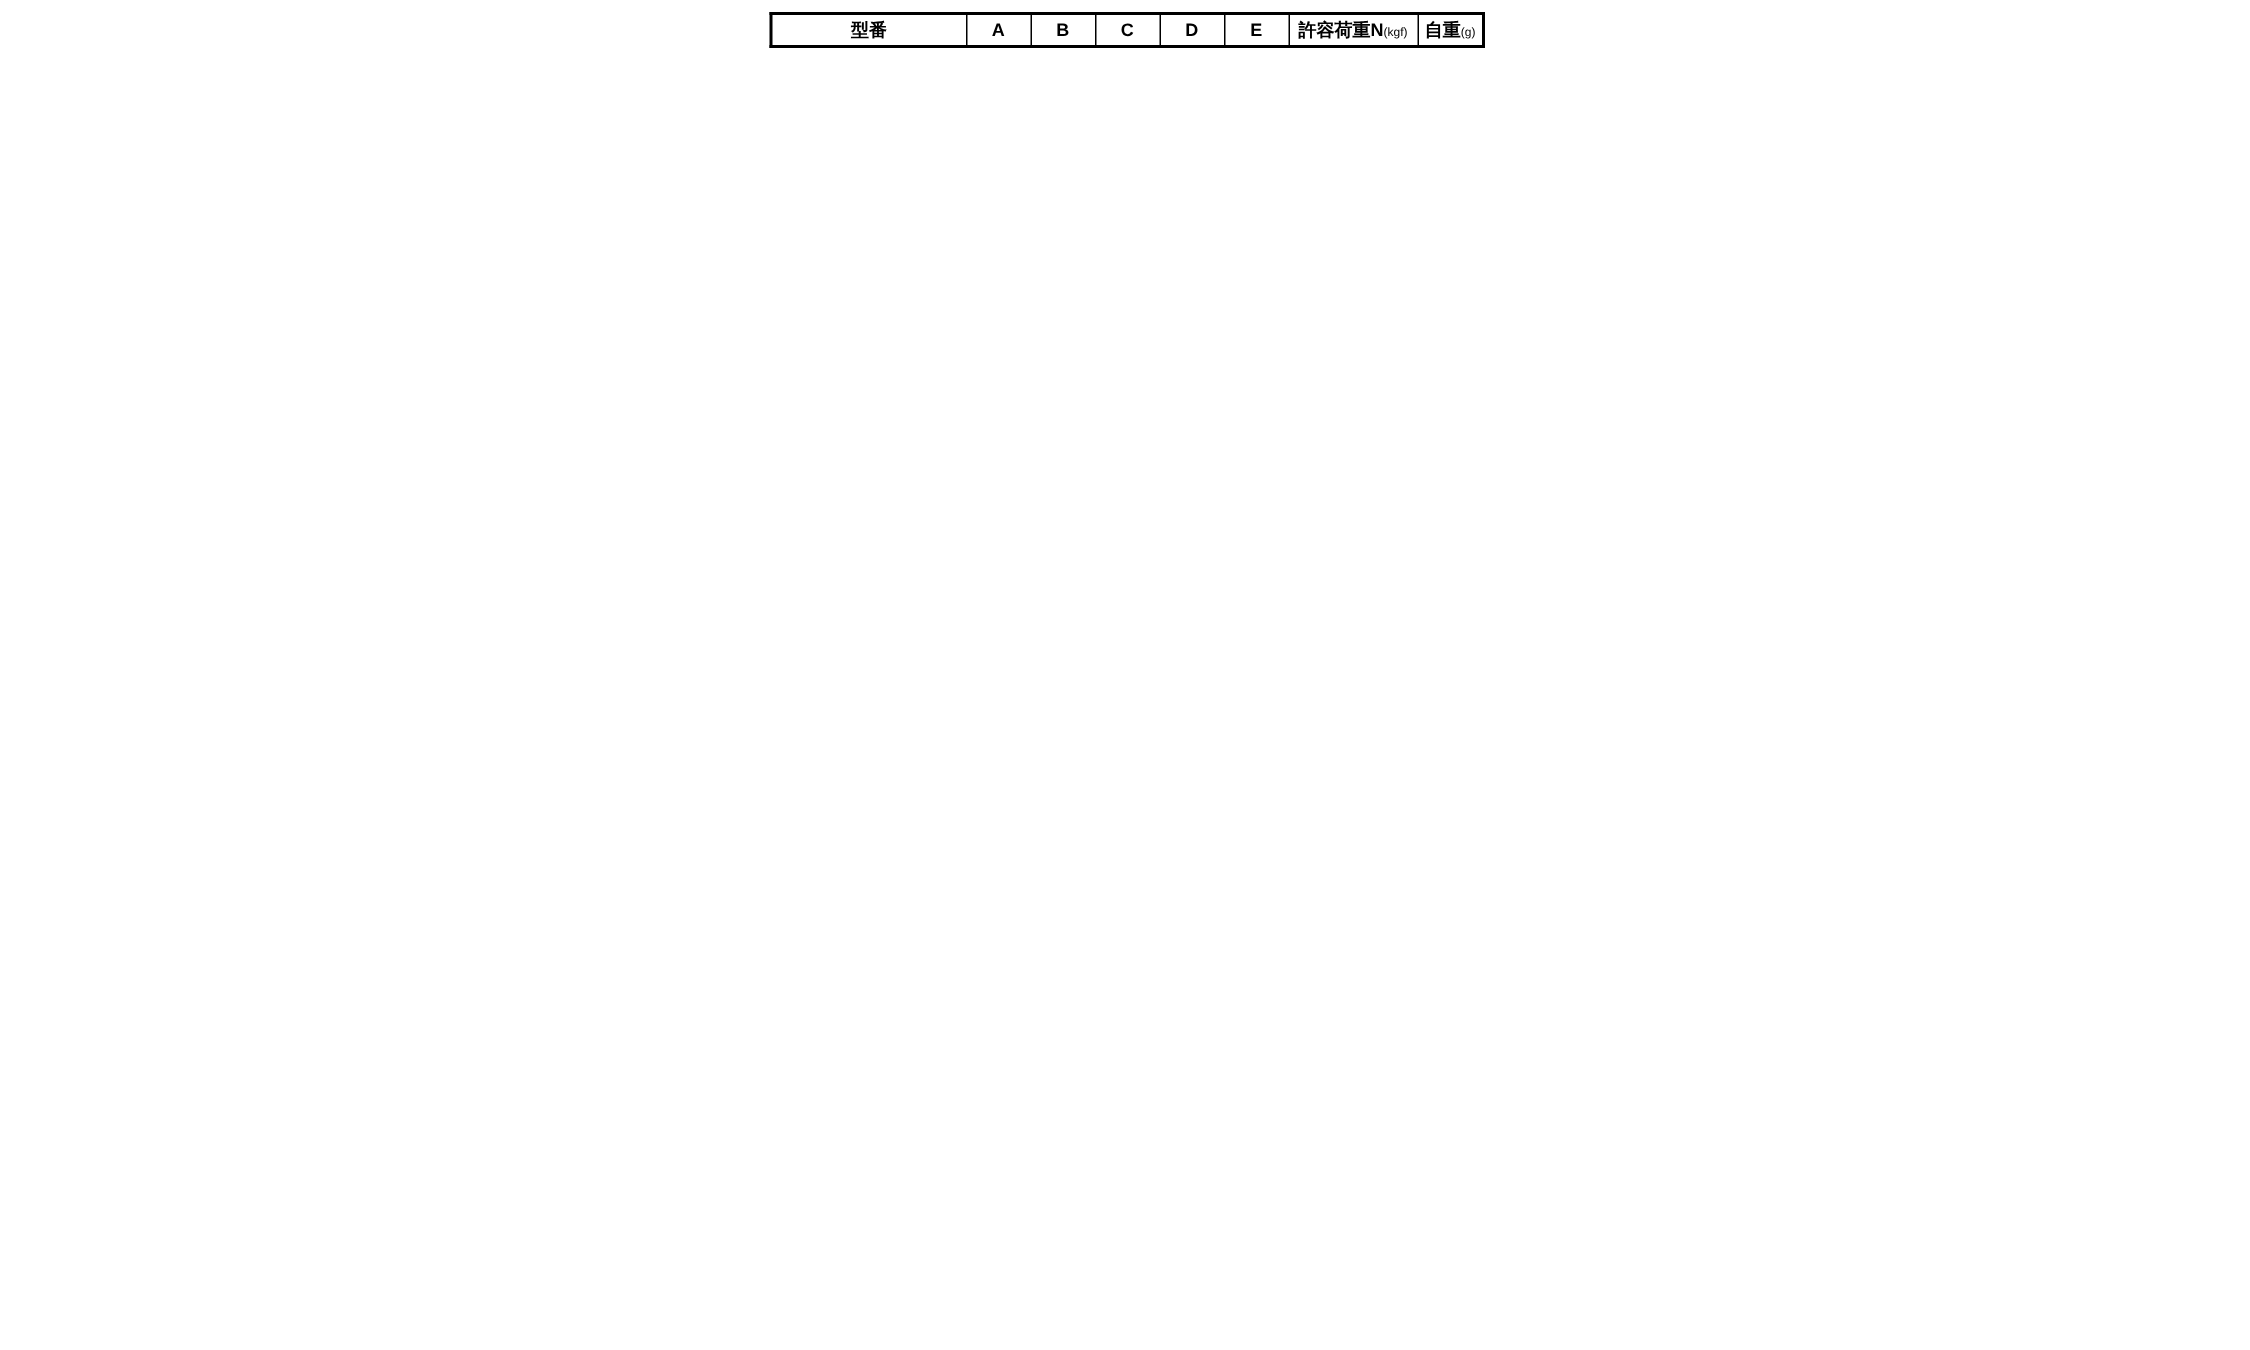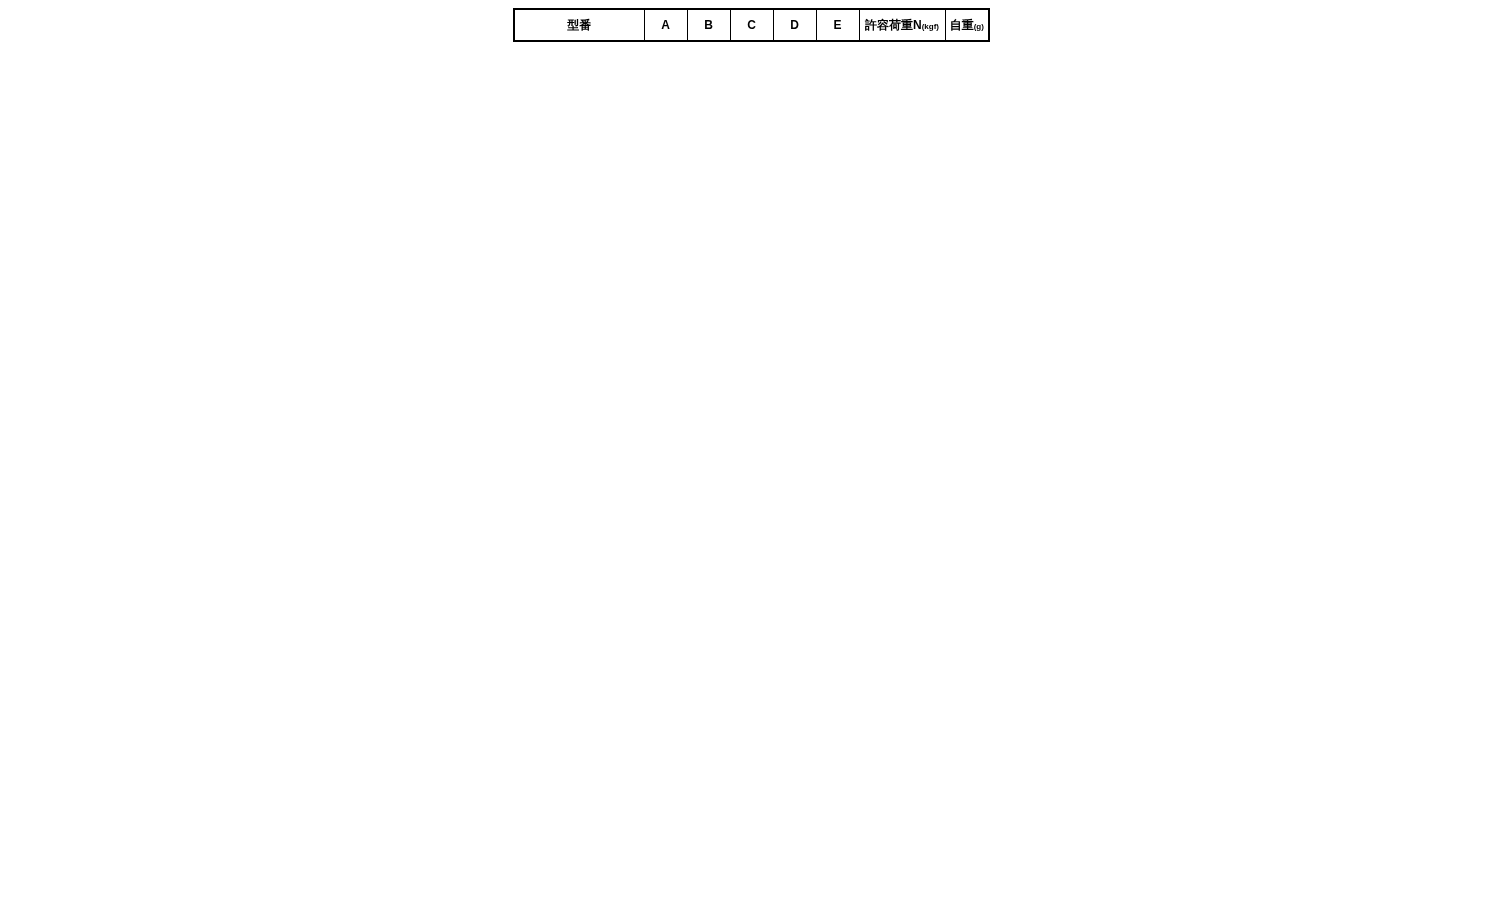--- a/index.html
+++ b/index.html
@@ -15,38 +15,38 @@
     color: #000;
   }
   .spec-table {
     position: absolute;
     left: 513px;
     top: 8px;
     border-collapse: collapse;
     table-layout: fixed;
     border: 2px solid #000;
   }
-  .spec-table tr { height: 32px; margin-top: 12px; }
+  .spec-table tr { height: 22px; margin-top: 12px; }
   .spec-table th, .spec-table td {
     border: 1px solid #000;
     padding: 0 1px;
     margin: 0;
     text-align: center;
     vertical-align: middle;
     font-size: 11.5px;
     line-height: 1;
     white-space: nowrap;
     overflow: hidden;
   }
   .spec-table th {
     font-weight: bold;
     font-size: 12px;
   }
   .spec-table th .unit {
-    font-weight: bold;
+    font-weight: normal;
     font-size: 8px;
   }
 </style>
 </head>
 <body>
 
 <table class="spec-table" id="spec-table">
   <colgroup id="spec-colgroup">
       <col style="width: 130px;">
       <col style="width: 43px;">

